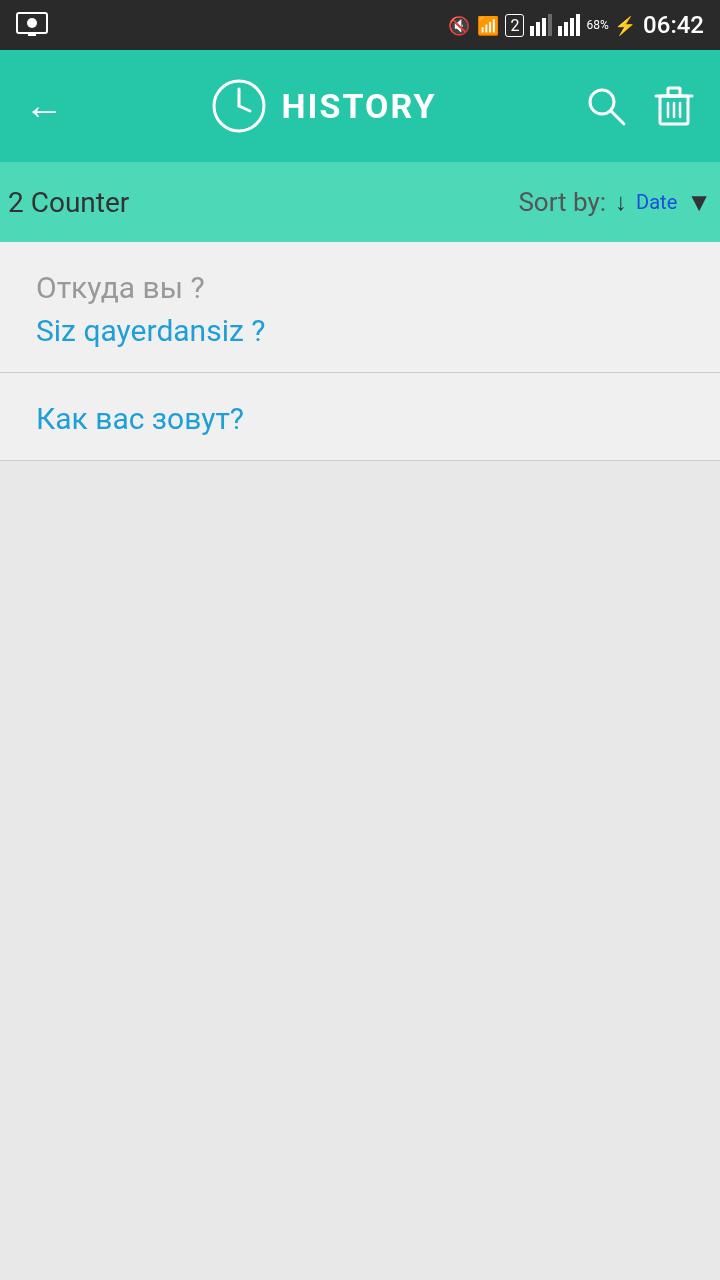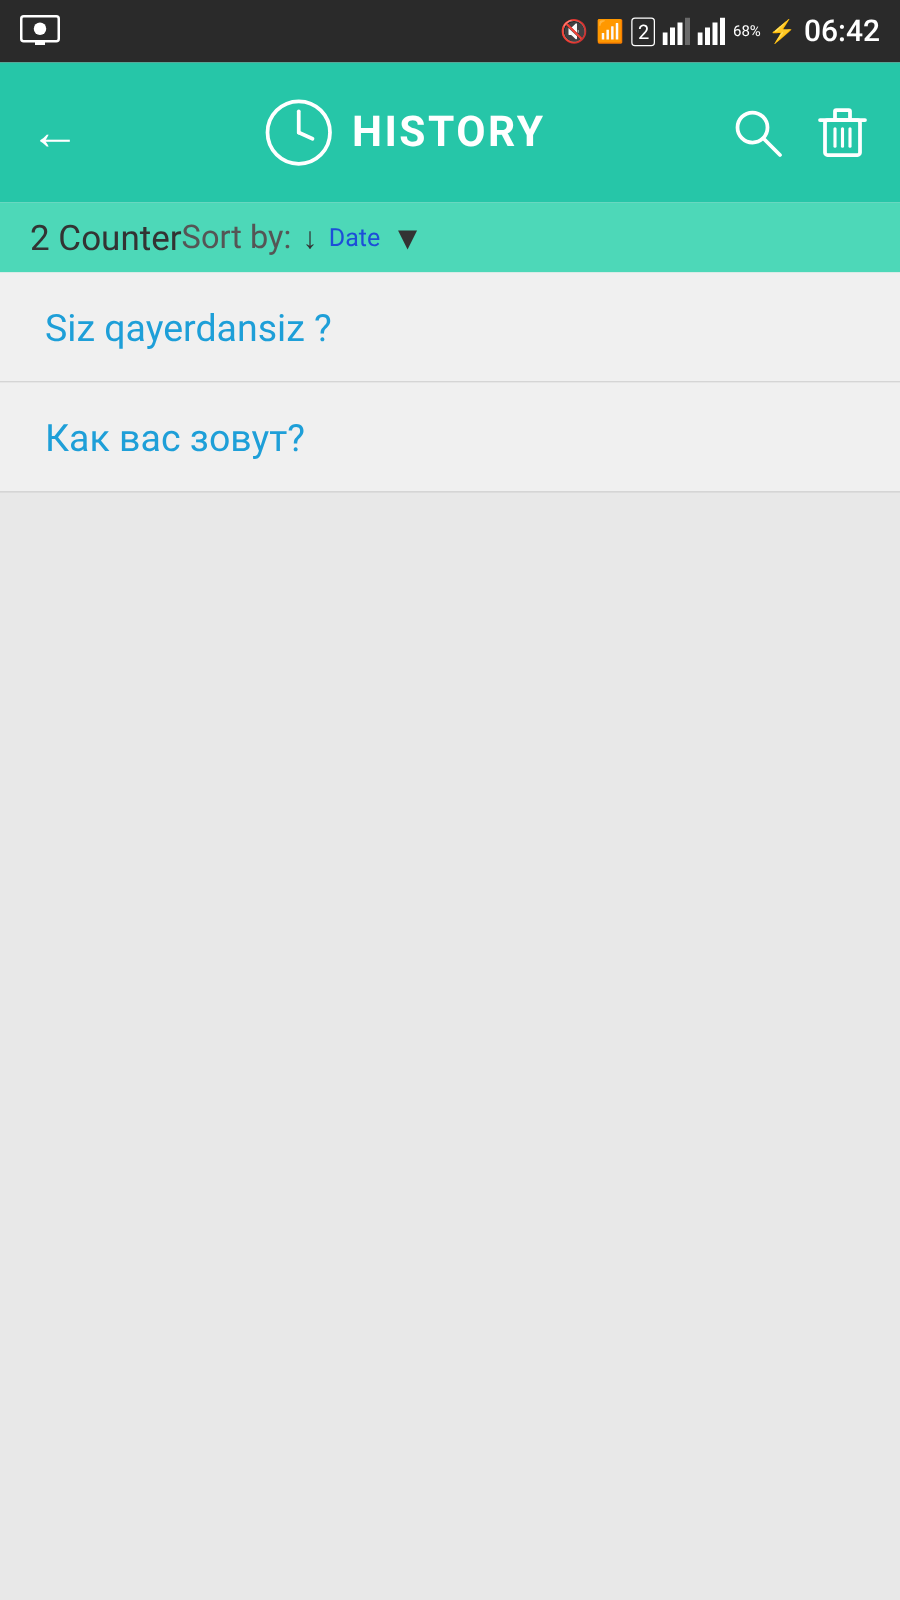--- a/index.html
+++ b/index.html
@@ -59,25 +59,26 @@
     .app-bar-title-text {
       color: white;
       font-size: 34px;
       font-weight: 700;
       letter-spacing: 2px;
     }
 
     
     .sort-bar {
       width: 100%;
-      height: 56px;
+      height: 80px;
       background: #4DD8B8;
       display: flex;
       align-items: center;
-      padding: 0 24px;
+      justify-content: space-between;
+      padding: 0 8px;
     }
     .counter-text {
       color: #333;
       font-size: 28px;
       font-weight: 400;
     }
     .sort-controls {
       display: flex;
       align-items: center;
       gap: 9px;
@@ -200,18 +201,19 @@
   <div class="sort-controls">
     <span class="sort-label">Sort by:</span>
     <span class="sort-arrow">↓</span>
     <span class="sort-value">Date</span>
     <span class="dropdown-arrow">▼</span>
   </div>
 </div>
 
 <div class="list-container">
   <div class="list-item">
+    <div class="item-original">Откуда вы ?</div>
     <div class="item-translated">Siz qayerdansiz ?</div>
   </div>
   <div class="list-item">
     <div class="item-translated">Как вас зовут?</div>
   </div>
 </div>
 
 </body></html>

